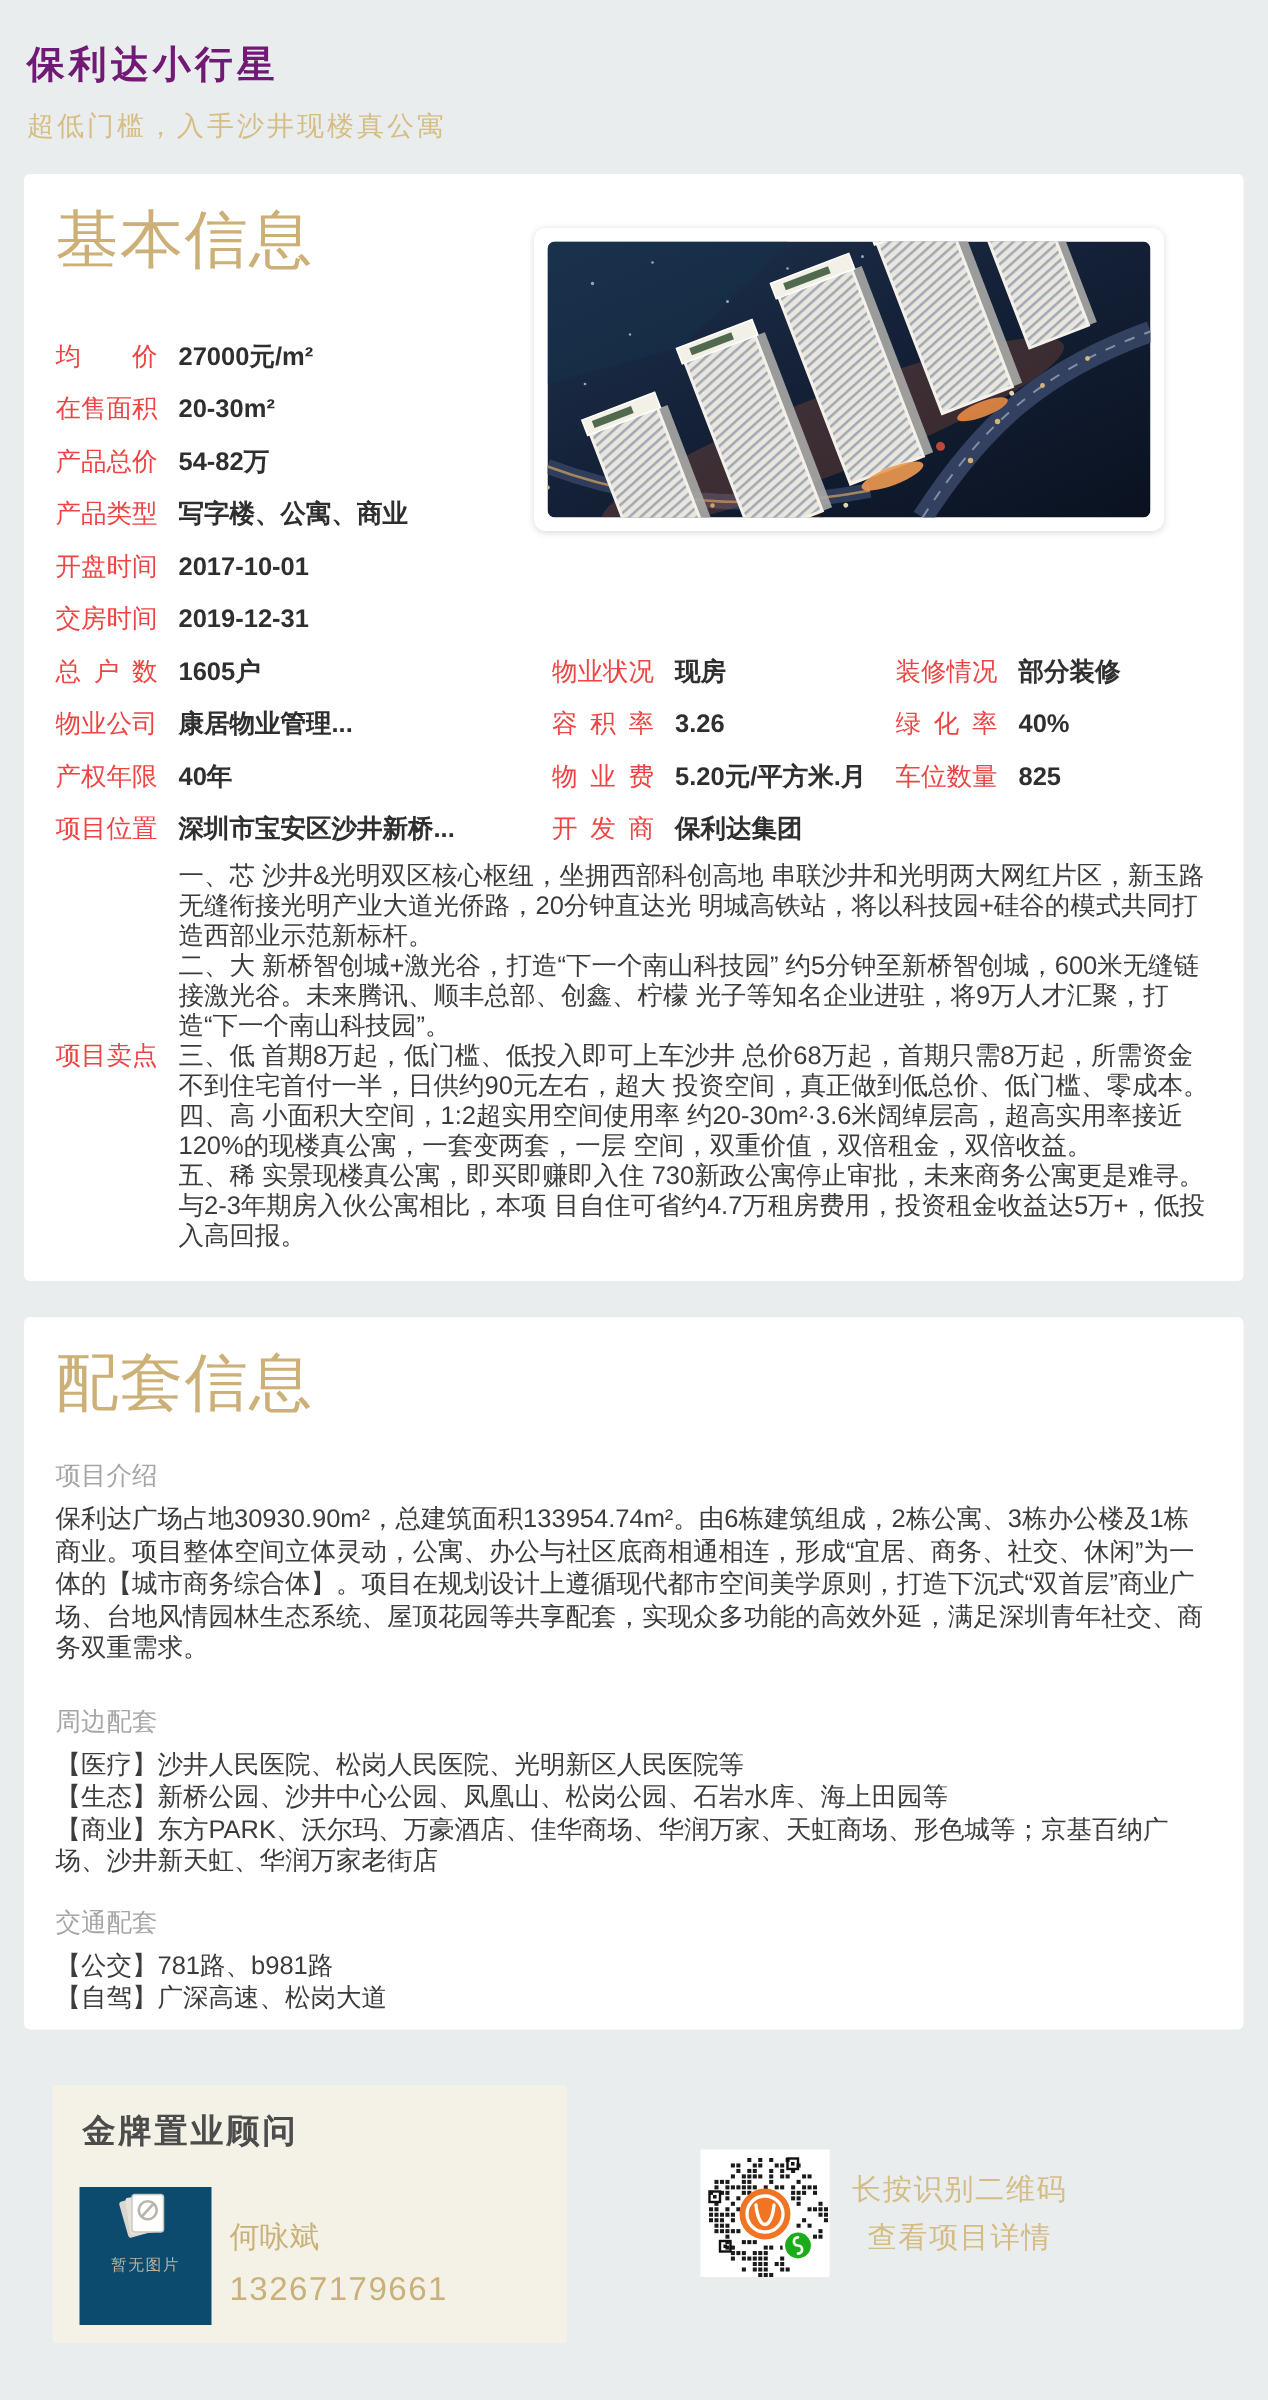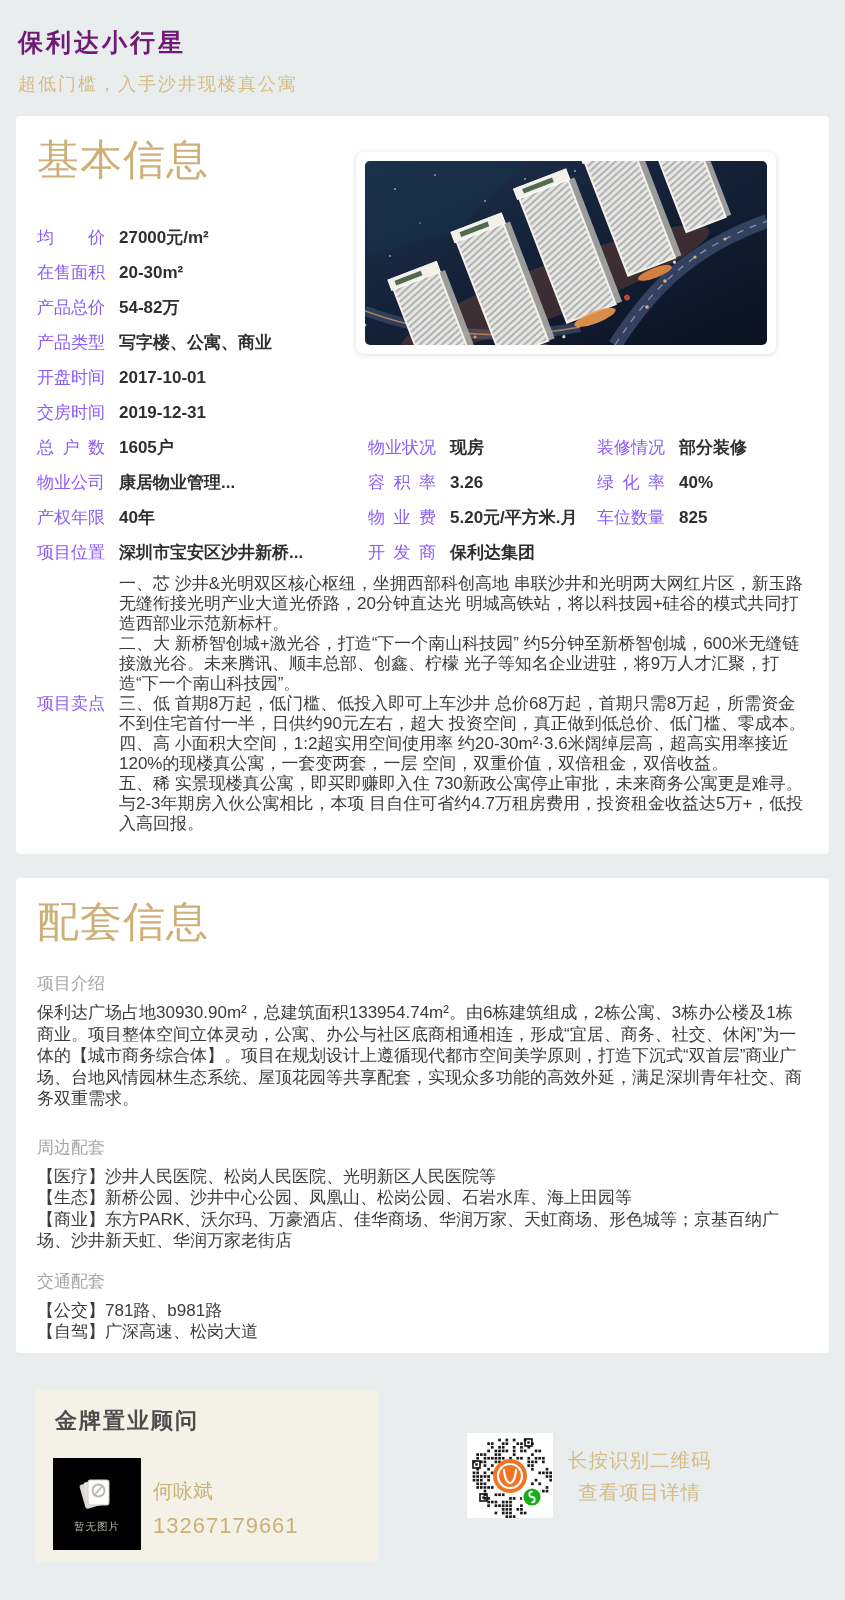--- a/index.html
+++ b/index.html
@@ -29,42 +29,42 @@
           box-shadow:0 1px 5px rgba(40,60,90,.18); }
   .hero svg { width:402px; height:184px; border-radius:5px; display:block; }
 
   
   .info-grid { position:relative; margin:36px 21px 0; height:348px; font-size:17px; }
   .col { position:absolute; top:0; }
   .col1 { left:0; }
   .col2 { left:331px; top:210px; }
   .col3 { left:560px; top:210px; }
   .row { height:35px; line-height:35px; white-space:nowrap; }
-  .flabel { display:inline-block; width:68px; color:#8b5cf6; text-align:justify; text-align-last:justify; vertical-align:top; }
+  .flabel { display:inline-block; width:68px; color:#ef4444; text-align:justify; text-align-last:justify; vertical-align:top; }
   .fvalue { margin-left:14px; color:#2f2f2f; font-weight:600; }
 
   
   .selling { display:flex; margin:6px 21px 0; font-size:17px;align-items:center; }
   .selling .flabel { line-height:20px; flex:0 0 68px; }
   .selling-text { width:702px; margin-left:14px; color:#3c3c3c; line-height:20px; }
 
   
   .amen-body { margin:0 21px; font-size:17px; }
   .sec-label { color:#a6a6a6; margin-top:26px; }
   .sec-label.tight { margin-top:18px; }
   .sec-par { margin-top:7px; color:#3c3c3c; line-height:21.5px; }
   .sec-par div { margin:0; }
 
   
   .consultant-card { position:absolute; left:35px; top:1390px; width:343px; height:172px;
                      background:#f4f1e6; border-radius:2px; }
   .consultant-card h3 { position:absolute; left:20px; top:16px; font-size:22px; font-weight:600;
                         color:#4c4c4c; letter-spacing:2px; }
-  .photo-ph { position:absolute; left:18px; top:68px; width:88px; height:92px; background:#000000;
-              display:flex; flex-direction:column; align-items:center; justify-content:center; }
+  .photo-ph { position:absolute; left:18px; top:68px; width:88px; height:92px; background:#0c4a6e;
+              display:flex; flex-direction:column; align-items:center; }
   .photo-ph .cap { margin-top:5px; font-size:10.5px; color:#b7b2a2; letter-spacing:1px; }
   .contact { position:absolute; left:118px; top:88px; color:#cab179; }
   .contact .name { font-size:20px; }
   .contact .phone { font-size:22px; margin-top:8px; letter-spacing:1px; }
 
   
   .qr-wrap { position:absolute; left:467px; top:1433px; display:flex; align-items:center; }
   .qr-box { width:86px; height:85px; background:#ffffff; display:flex; align-items:center; justify-content:center; }
   .qr-box svg { width:84px; height:84px; display:block; }
   .qr-text { margin-left:15px; font-size:19.5px; line-height:32px; color:#d5bc86; text-align:center; letter-spacing:1px; }

